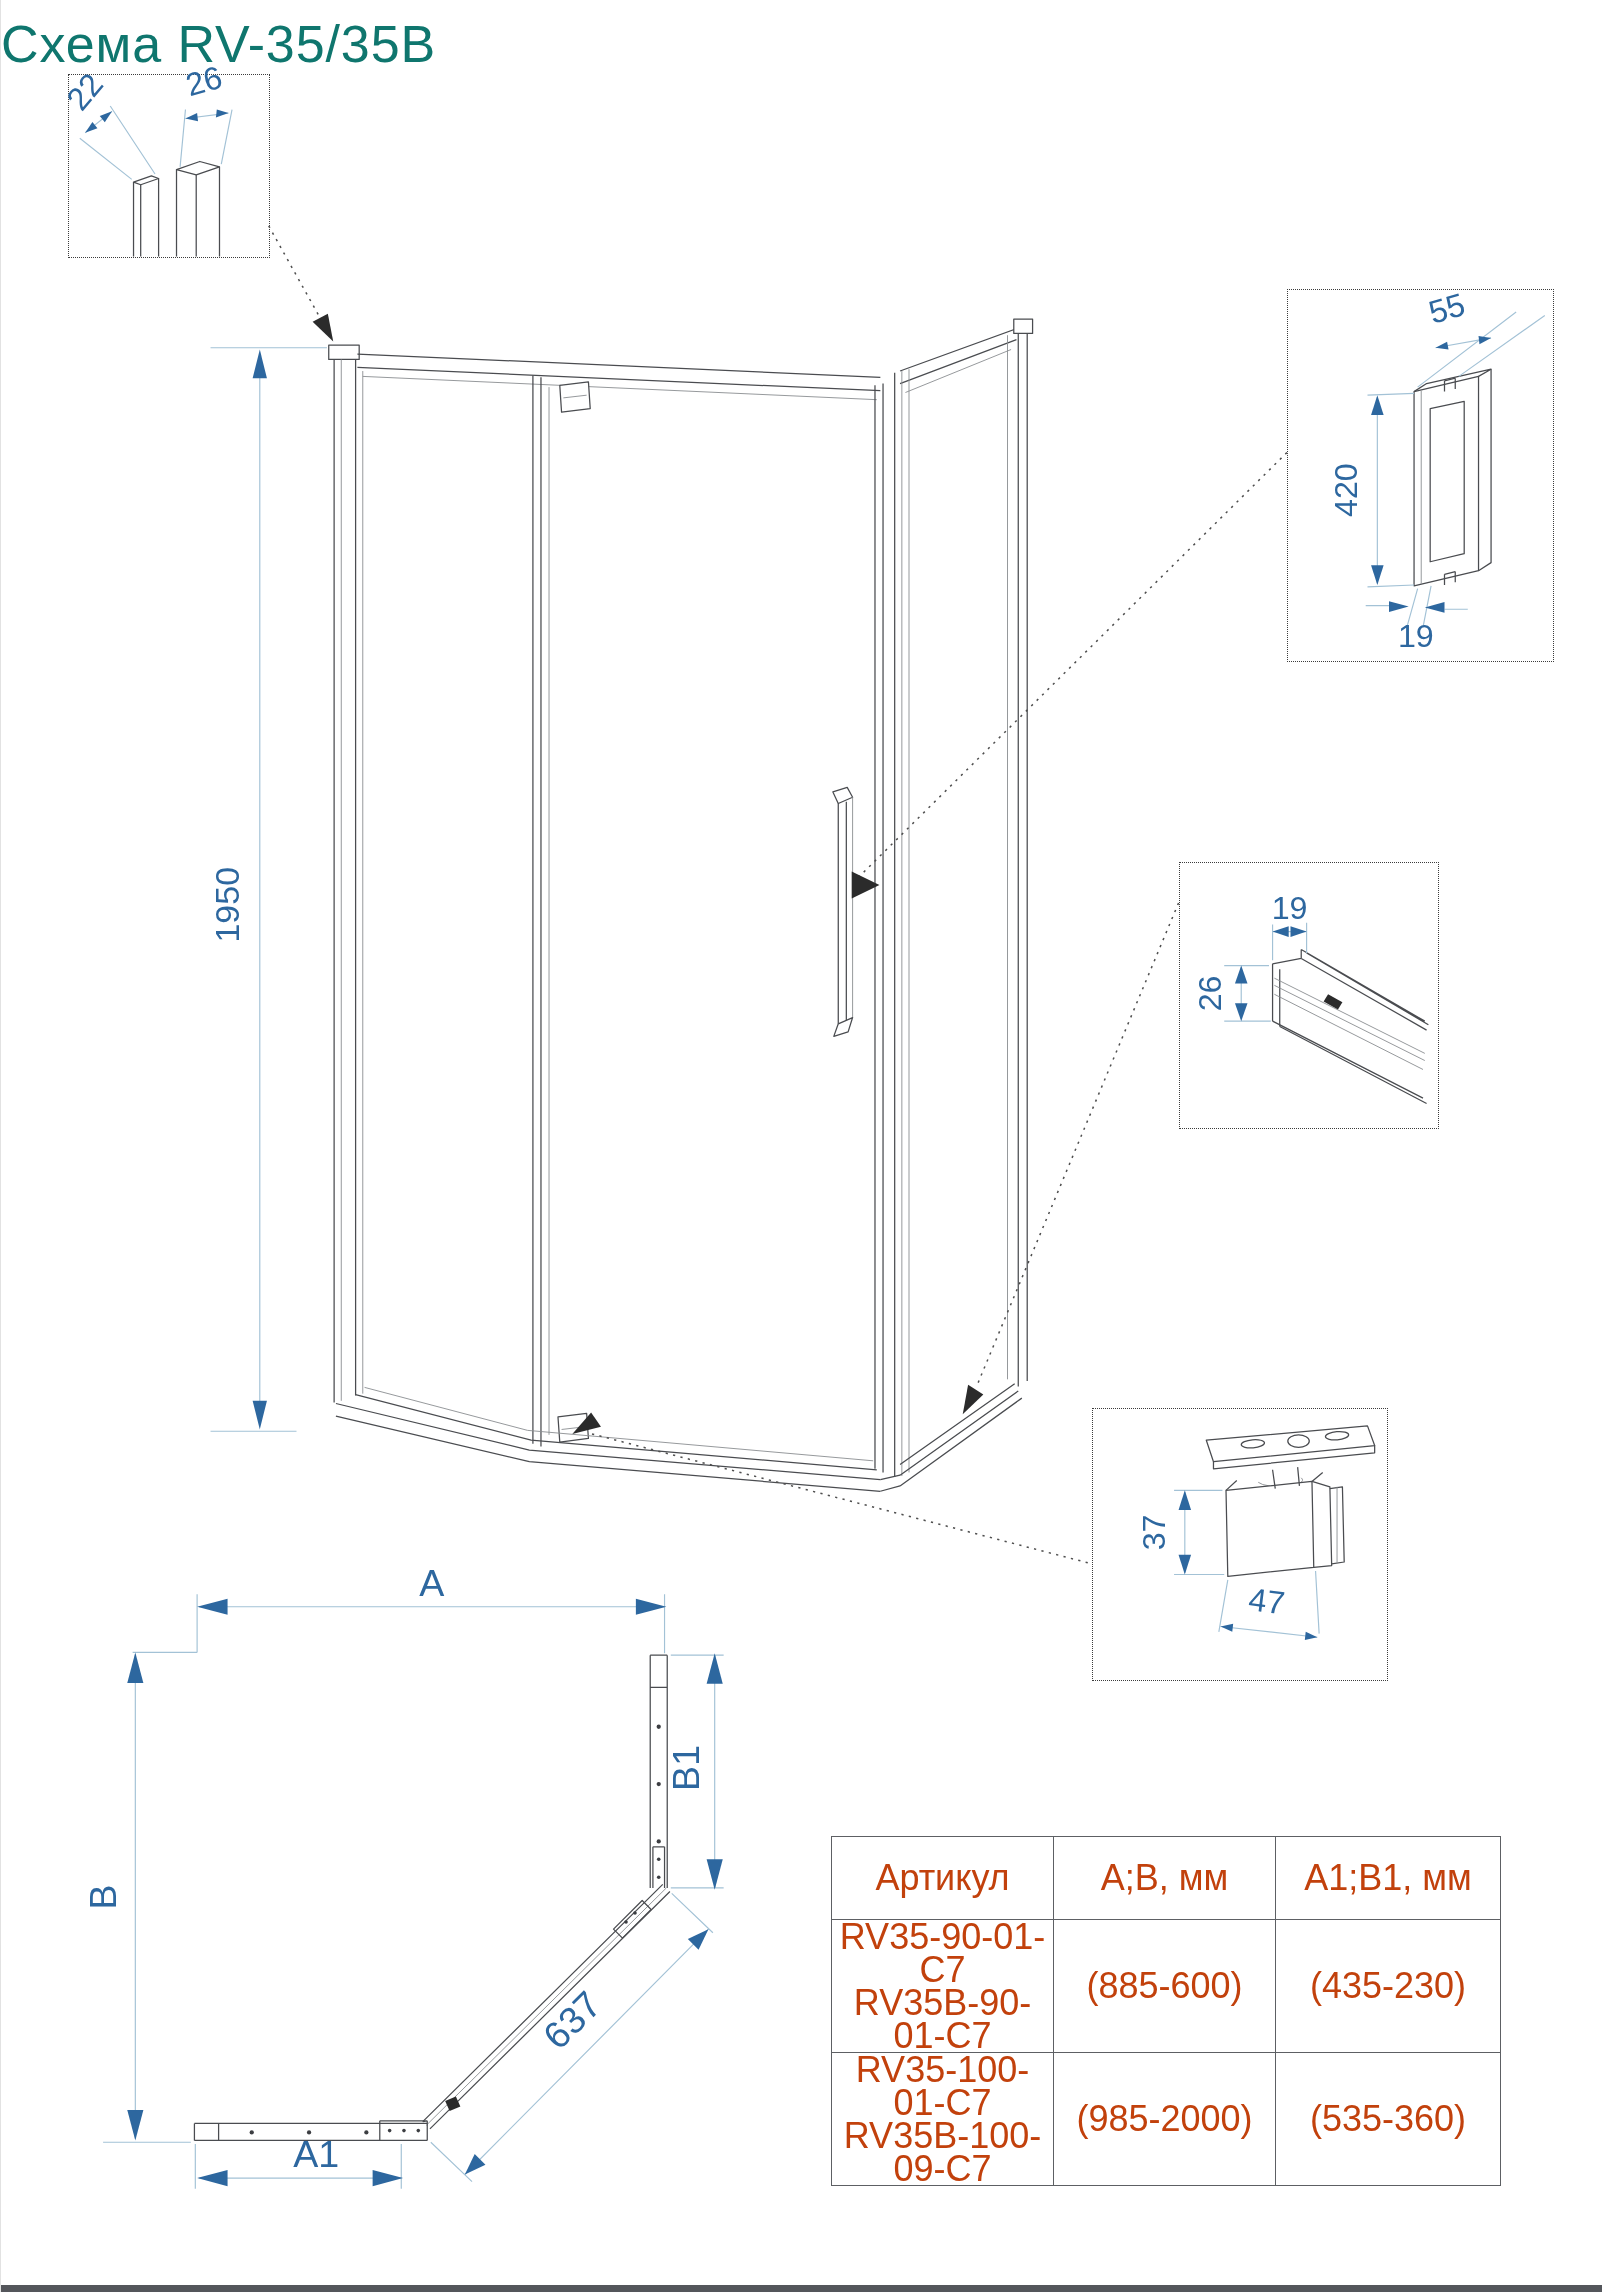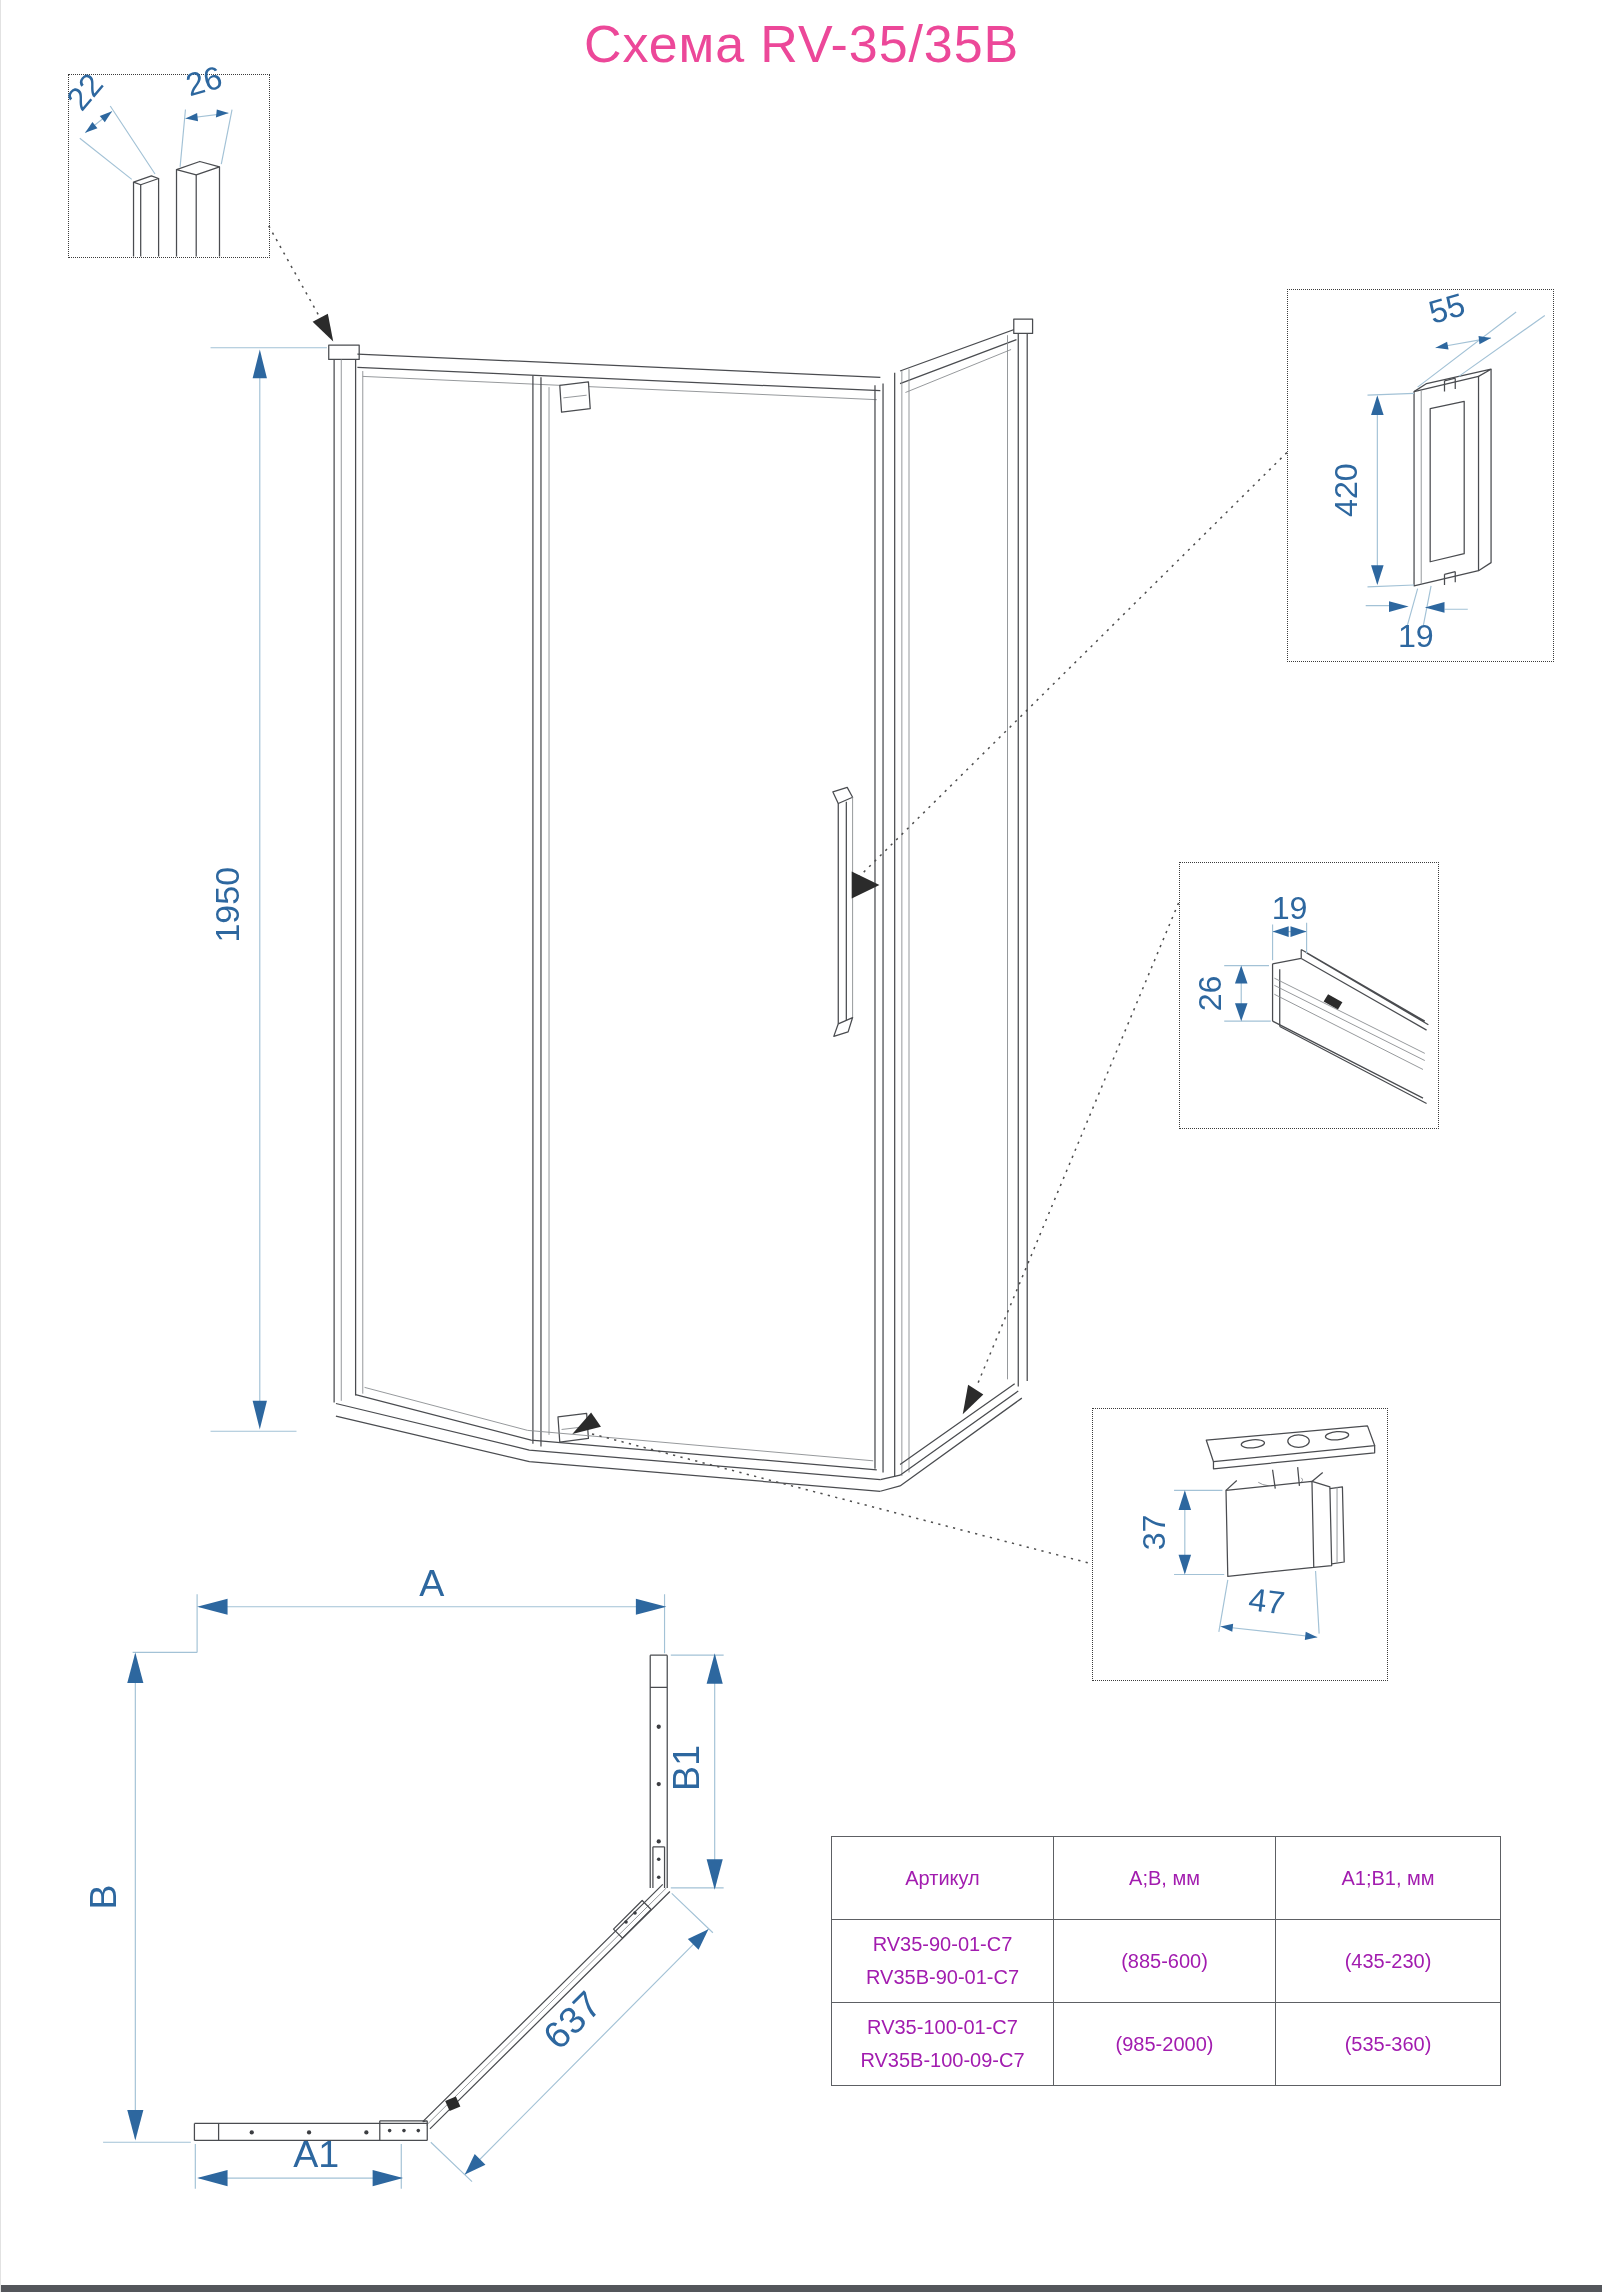--- a/index.html
+++ b/index.html
@@ -2,22 +2,22 @@
 <html style="font-size:14.3px"><head>
 <meta charset="utf-8">
 <style>
   html,body{margin:0;padding:0;background:#ffffff;}
   .page{
     position:relative;width:1602px;height:2293px;background:#ffffff;
     font-family:"Liberation Sans",sans-serif;overflow:hidden;
     border-left:1.8px solid #e2e2e2;box-sizing:border-box;
   }
   .title{
-    position:absolute;left:0;right:0;top:14.3px;text-align:center;
-    font-size:52px;color:#ec4899;letter-spacing:0.9px;
+    position:absolute;left:0;right:0;top:14.3px;
+    font-size:52px;color:#0f766e;letter-spacing:0.9px;
   }
   .detail-box{
     position:absolute;border:1.8px dotted #3c3c3c;background:transparent;
   }
   #box-corner{left:67px;top:74px;width:200px;height:182px;}
   #box-handle{left:1286px;top:289px;width:265px;height:371px;}
   #box-rail{left:1178px;top:862px;width:258px;height:265px;}
   #box-hinge{left:1091px;top:1408px;width:294px;height:271px;}
   svg.draw{position:absolute;left:0;top:0;}
   .ln{stroke:#4a4c50;stroke-width:1.4;fill:none;stroke-linejoin:round;}
@@ -26,21 +26,21 @@
   .dimln{stroke:#a3c2d6;stroke-width:1.3;fill:none;}
   .arr{fill:#2d679f;stroke:none;}
   .blk{fill:#2b2b2b;stroke:none;}
   .lead{stroke:#4f4f4f;stroke-width:1.7;fill:none;stroke-dasharray:2.5 6;}
   .hole{fill:#3c3e42;stroke:none;}
   .dim{font-family:"Liberation Sans",sans-serif;fill:#2d679f;}
   .f36{font-size:36px;} .f38{font-size:38px;} .f42{font-size:42px;}
   .spec-table{
     position:absolute;left:830px;top:1836px;width:666px;
     border-collapse:collapse;table-layout:fixed;
-    font-size:20px;color:#a21caf;border-radius:21px;
+    font-size:36px;color:#c2410c;border-radius:21px;
   }
   .spec-table td,.spec-table th{
     border:0.9px solid #5d6064;text-align:center;vertical-align:middle;
     font-weight:normal;padding:0;height:82px;
   }
   .col-art{width:221px;} .col-ab{width:221px;} .col-a1b1{width:224px;margin-top:28px;}
   .cell-article{white-space:pre-line;line-height:33px;}
   .bottom-strip{
     position:absolute;left:0;right:0;top:2285px;height:8px;background:#54565b;
   }

